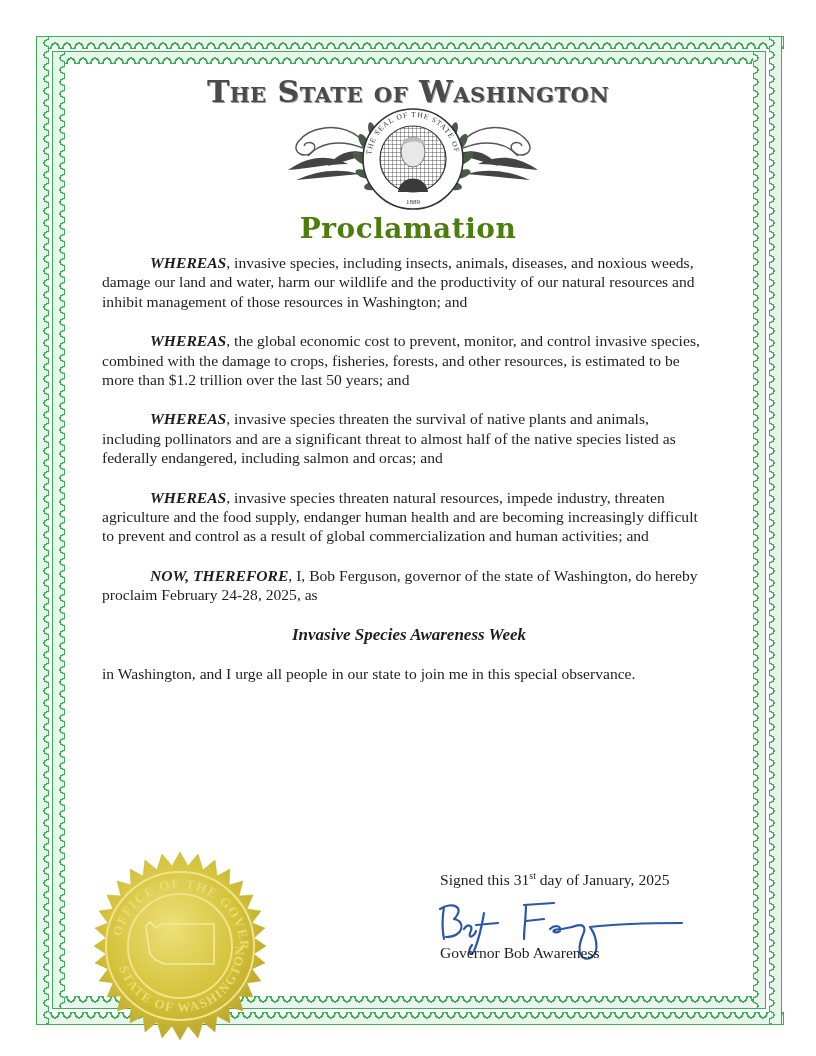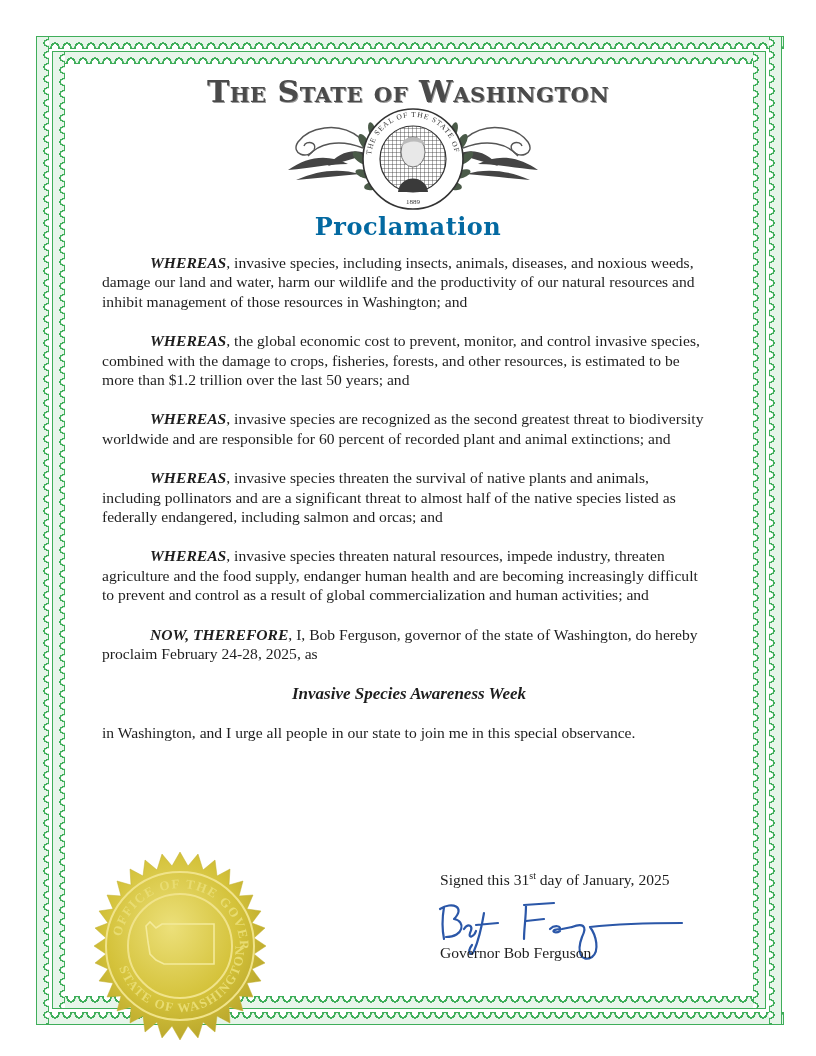--- a/index.html
+++ b/index.html
@@ -31,21 +31,21 @@
     .band.h.flip { transform: scaleY(-1); }
 
     
     .title { position: absolute; left: 0; width: 816px; top: 74px; text-align: center;
       font-family: "DejaVu Serif", "Liberation Serif", serif; font-weight: bold;
       font-size: 30px; letter-spacing: 0.5px; color: #4a4a4a;
       text-shadow: 1px 1px 0 #9a9a9a; font-variant: small-caps; }
     .seal-wrap { position: absolute; left: 268px; top: 108px; width: 290px; height: 102px; }
     .proclamation { position: absolute; left: 0; width: 816px; top: 212px; text-align: center;
       font-family: "DejaVu Serif", "Liberation Serif", serif; font-weight: bold;
-      font-size: 24px; color: #0369a1; letter-spacing: 0.5px; }
+      font-size: 28px; color: #4d7c0f; letter-spacing: 0.5px; }
 
     
     .body { position: absolute; left: 102px; top: 253px; width: 614px;
       font-size: 15.6px; line-height: 19.4px; }
     .para { margin: 0 8px 20px 0; text-indent: 48px; text-align: left; }
     .lead { font-weight: bold; font-style: italic; }
     .week { text-align: center; font-weight: bold; font-style: italic; font-size: 17px;
       margin: 0 0 20px 0; text-indent: 0; }
     .para.noindent { text-indent: 0; }
 
@@ -132,21 +132,20 @@
       </text>
       <text x="145" y="96" font-size="7" text-anchor="middle" fill="#333" font-family="Liberation Serif, serif">1889</text>
     </svg>
   </div>
 
   <div class="proclamation">Proclamation</div>
 
   <div class="body">
     <p class="para"><span class="lead">WHEREAS</span><span>, invasive species, including insects, animals, diseases, and noxious weeds, damage our land and water, harm our wildlife and the productivity of our natural resources and inhibit management of those resources in Washington; and</span></p>
     <p class="para"><span class="lead">WHEREAS</span><span>, the global economic cost to prevent, monitor, and control invasive species, combined with the damage to crops, fisheries, forests, and other resources, is estimated to be more than $1.2 trillion over the last 50 years; and</span></p>
-    <p class="para"><span class="lead">WHEREAS</span><span>, invasive species are recognized as the second greatest threat to biodiversity worldwide and are responsible for 60 percent of recorded plant and animal extinctions; and</span></p>
     <p class="para"><span class="lead">WHEREAS</span><span>, invasive species threaten the survival of native plants and animals, including pollinators and are a significant threat to almost half of the native species listed as federally endangered, including salmon and orcas; and</span></p>
     <p class="para"><span class="lead">WHEREAS</span><span>, invasive species threaten natural resources, impede industry, threaten agriculture and the food supply, endanger human health and are becoming increasingly difficult to prevent and control as a result of global commercialization and human activities; and</span></p>
     <p class="para"><span class="lead">NOW, THEREFORE</span><span>, I, Bob Ferguson, governor of the state of Washington, do hereby proclaim February 24-28, 2025, as</span></p>
     <p class="week">Invasive Species Awareness Week</p>
     <p class="para noindent">in Washington, and I urge all people in our state to join me in this special observance.</p>
   </div>
 
   <div class="gold-seal">
     <svg width="200" height="195" viewBox="0 0 200 195">
       <defs>
@@ -181,15 +180,15 @@
     <g fill="none" stroke="#2b57a8" stroke-width="2.2" stroke-linecap="round" stroke-linejoin="round">
       <path d="M12 12 C10 24, 10 34, 12 44 M8 14 C20 6, 34 12, 22 24 C34 26, 32 42, 14 42"></path>
       <path d="M32 34 C36 28, 42 30, 38 38 C36 44, 42 42, 44 36"></path>
       <path d="M52 18 C50 30, 48 42, 42 56 C40 62, 34 58, 40 50 M44 30 L66 28"></path>
       <path d="M94 10 C94 22, 92 34, 92 44 M92 10 L122 8 M94 26 L112 24"></path>
       <path d="M118 34 C122 30, 130 30, 128 36 C122 40, 116 34, 130 34 L140 32"></path>
       <path d="M140 32 C150 28, 156 30, 150 42 C144 58, 150 68, 160 62 C168 56, 164 40, 158 32 C176 30, 210 28, 250 28"></path>
     </g>
   </svg>
 
-  <div class="gov-name">Governor Bob Ferguson</div>
+  <div class="gov-name">Governor Bob Awareness</div>
 
 </div>
 
 </body></html>

